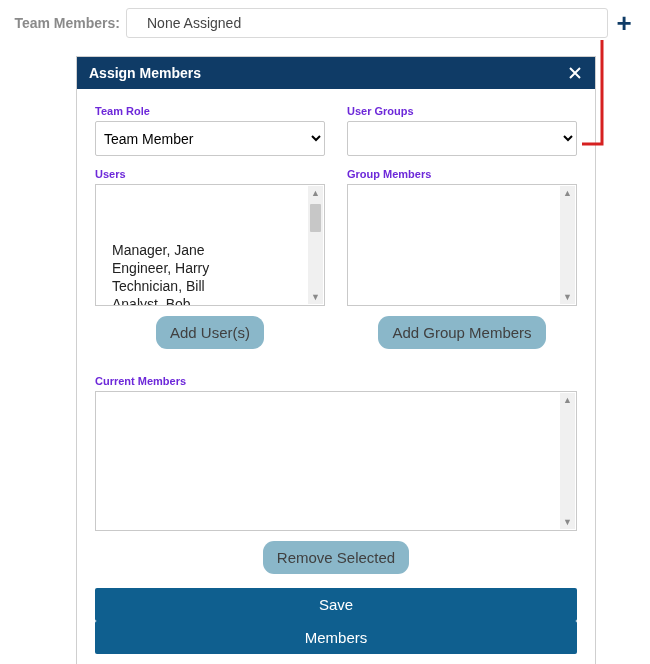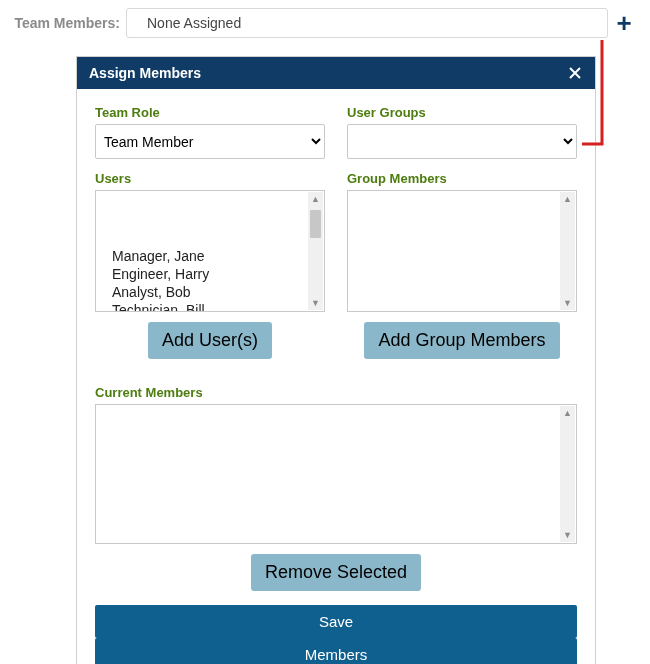--- a/index.html
+++ b/index.html
@@ -76,23 +76,23 @@
   .modal-body {
     padding: 16px 18px 14px 18px;
   }
   .cols {
     display: flex;
     gap: 22px;
   }
   .col { flex: 1; min-width: 0; }
   .field-label {
     font-weight: 700;
-    font-size: 13px;
+    font-size: 11px;
     margin-bottom: 4px;
-    color: #4d7c0f;
+    color: #6d28d9;
   }
   select.control {
     width: 100%;
     height: 35px;
     border: 1px solid #c9c9c9;
     border-radius: 2px;
     font-size: 14px;
     padding: 2px 4px;
     background: #fff;
   }
@@ -146,25 +146,25 @@
   .fake-scroll .arrow-up { top: 0; }
   .fake-scroll .arrow-down { bottom: 0; }
 
   .center-btn-row {
     display: flex;
     justify-content: center;
     margin-top: 10px;
   }
   .btn-light {
     background: #8ab7c9;
-    color: #000000;
+    color: #404040;
     border: none;
-    border-radius: 3px;
+    border-radius: 11px;
     padding: 8px 14px;
-    font-size: 18px;
+    font-size: 15px;
     cursor: pointer;
   }
   .section-gap { height: 26px; }
 
   .footer-row {
     display: flex;
     justify-content: flex-end;
     gap: 0;
     margin-top: 14px;
     flex-direction: column;
@@ -213,22 +213,22 @@
         <div class="col">
           <div class="field-label">Team Role</div>
           <select class="control">
             <option>Team Member</option>
           </select>
           <div class="field-label" style="margin-top:12px">Users</div>
           <div class="listbox">
             <div class="listbox-items">
               <div>Manager, Jane</div>
               <div>Engineer, Harry</div>
+              <div>Technician, Bill</div>
               <div>Analyst, Bob</div>
-              <div>Technician, Bill</div>
             </div>
             <div class="fake-scroll">
               <div class="arrow-up">▲</div>
               <div class="thumb"></div>
               <div class="arrow-down">▼</div>
             </div>
           </div>
           <div class="center-btn-row">
             <button class="btn-light">Add User(s)</button>
           </div>

